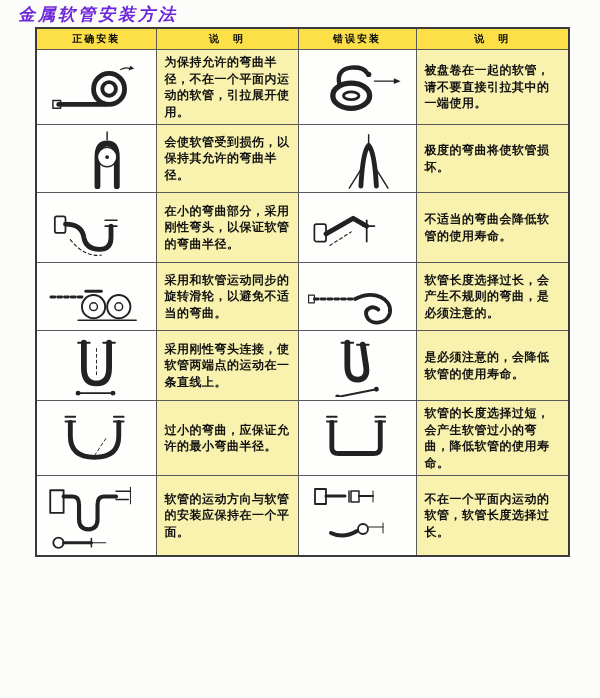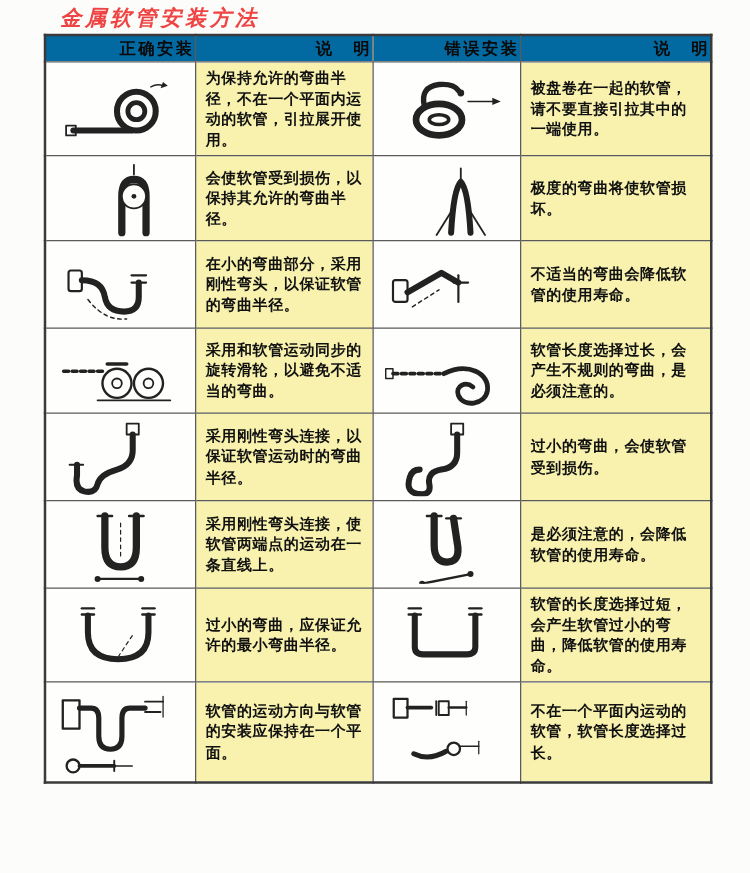--- a/index.html
+++ b/index.html
@@ -5,40 +5,40 @@
   html,body{margin:0;padding:0;}
   body{
     width:600px;height:698px;
     background:#fcfcfa;
     font-family:"Liberation Sans","DejaVu Sans",sans-serif;
     position:relative;
     overflow:hidden;
     color:#111;
   }
   .page-title{
-    position:absolute;left:48px;top:3px;
+    position:absolute;left:18px;top:3px;
     font-family:"Liberation Serif","DejaVu Serif",serif;
     font-style:italic;font-weight:bold;
-    font-size:17px;letter-spacing:3px;color:#ef4444;
+    font-size:17px;letter-spacing:3px;color:#6d28d9;
   }
   table.install-table{
     position:absolute;left:35px;top:27px;
     width:533px;border-collapse:collapse;
     table-layout:fixed;
     border:2px solid #3a3a3a;
   }
   .install-table td,.install-table th{
     border:1px solid #5a5a5a;
     padding:0;
     overflow:hidden;
   }
   .install-table th{
-    background:#0369a1;
-    font-size:13px;font-weight:bold;color:#0a0a0a;
-    height:20px;text-align:right;letter-spacing:2px;
+    background:#fde047;
+    font-size:10px;font-weight:bold;color:#0a0a0a;
+    height:20px;text-align:center;letter-spacing:2px;
   }
   td.img-cell{
     background:#fefefc;
     text-align:center;vertical-align:middle;
   }
   td.desc-cell{
     background:#f8f2ae;
     font-size:12px;font-weight:bold;line-height:1.38;
     vertical-align:middle;
     padding:4px 8px;
@@ -154,37 +154,20 @@
     <td class="img-cell">
       <svg width="105" height="62" viewBox="0 0 105 64">
         <rect class="s" x="2" y="30" width="6" height="8" stroke-width="1.2"></rect>
         <path class="s" d="M8 34 H50" stroke-width="3" stroke-dasharray="4 3"></path>
         <path class="s" d="M50 34 C70 24 88 34 86 48 C84 60 66 62 62 52 C59 44 68 40 74 45" stroke-width="4"></path>
       </svg>
     </td>
     <td class="desc-cell">软管长度选择过长，会产生不规则的弯曲，是必须注意的。</td>
   </tr>
 
-  <tr style="height:70px">
-    <td class="img-cell">
-      <svg width="110" height="62" viewBox="0 0 105 64">
-        <rect class="s" x="58" y="4" width="10" height="9" stroke-width="1.5"></rect>
-        <path class="s" d="M63 13 V26 Q63 38 50 42 Q36 46 34 54 Q32 62 23 60 Q15 58 17 47 V38" stroke-width="5"></path>
-        <path class="s" d="M11 38 H22" stroke-width="1.8"></path>
-      </svg>
-    </td>
-    <td class="desc-cell">采用刚性弯头连接，以保证软管运动时的弯曲半径。</td>
-    <td class="img-cell">
-      <svg width="105" height="62" viewBox="0 0 105 64">
-        <rect class="s" x="56" y="4" width="10" height="9" stroke-width="1.5"></rect>
-        <path class="s" d="M61 13 V28 Q61 40 48 42 Q36 44 38 54 Q40 64 28 62 Q18 60 22 48 Q24 42 30 42" stroke-width="5"></path>
-      </svg>
-    </td>
-    <td class="desc-cell">过小的弯曲，会使软管受到损伤。</td>
-  </tr>
 
   <tr style="height:70px">
     <td class="img-cell">
       <svg width="110" height="62" viewBox="0 0 105 64">
         <path class="s" d="M40 8 V34 Q40 50 53 50 Q66 50 66 34 V8" stroke-width="6"></path>
         <path class="s" d="M34 8 H46" stroke-width="2"></path>
         <path class="s" d="M60 8 H72" stroke-width="2"></path>
         <path class="s" d="M53 14 V44" stroke-width="1" stroke-dasharray="3 3"></path>
         <path class="s" d="M34 60 H70" stroke-width="2"></path>
         <circle class="f" cx="34" cy="60" r="2.5"></circle>

